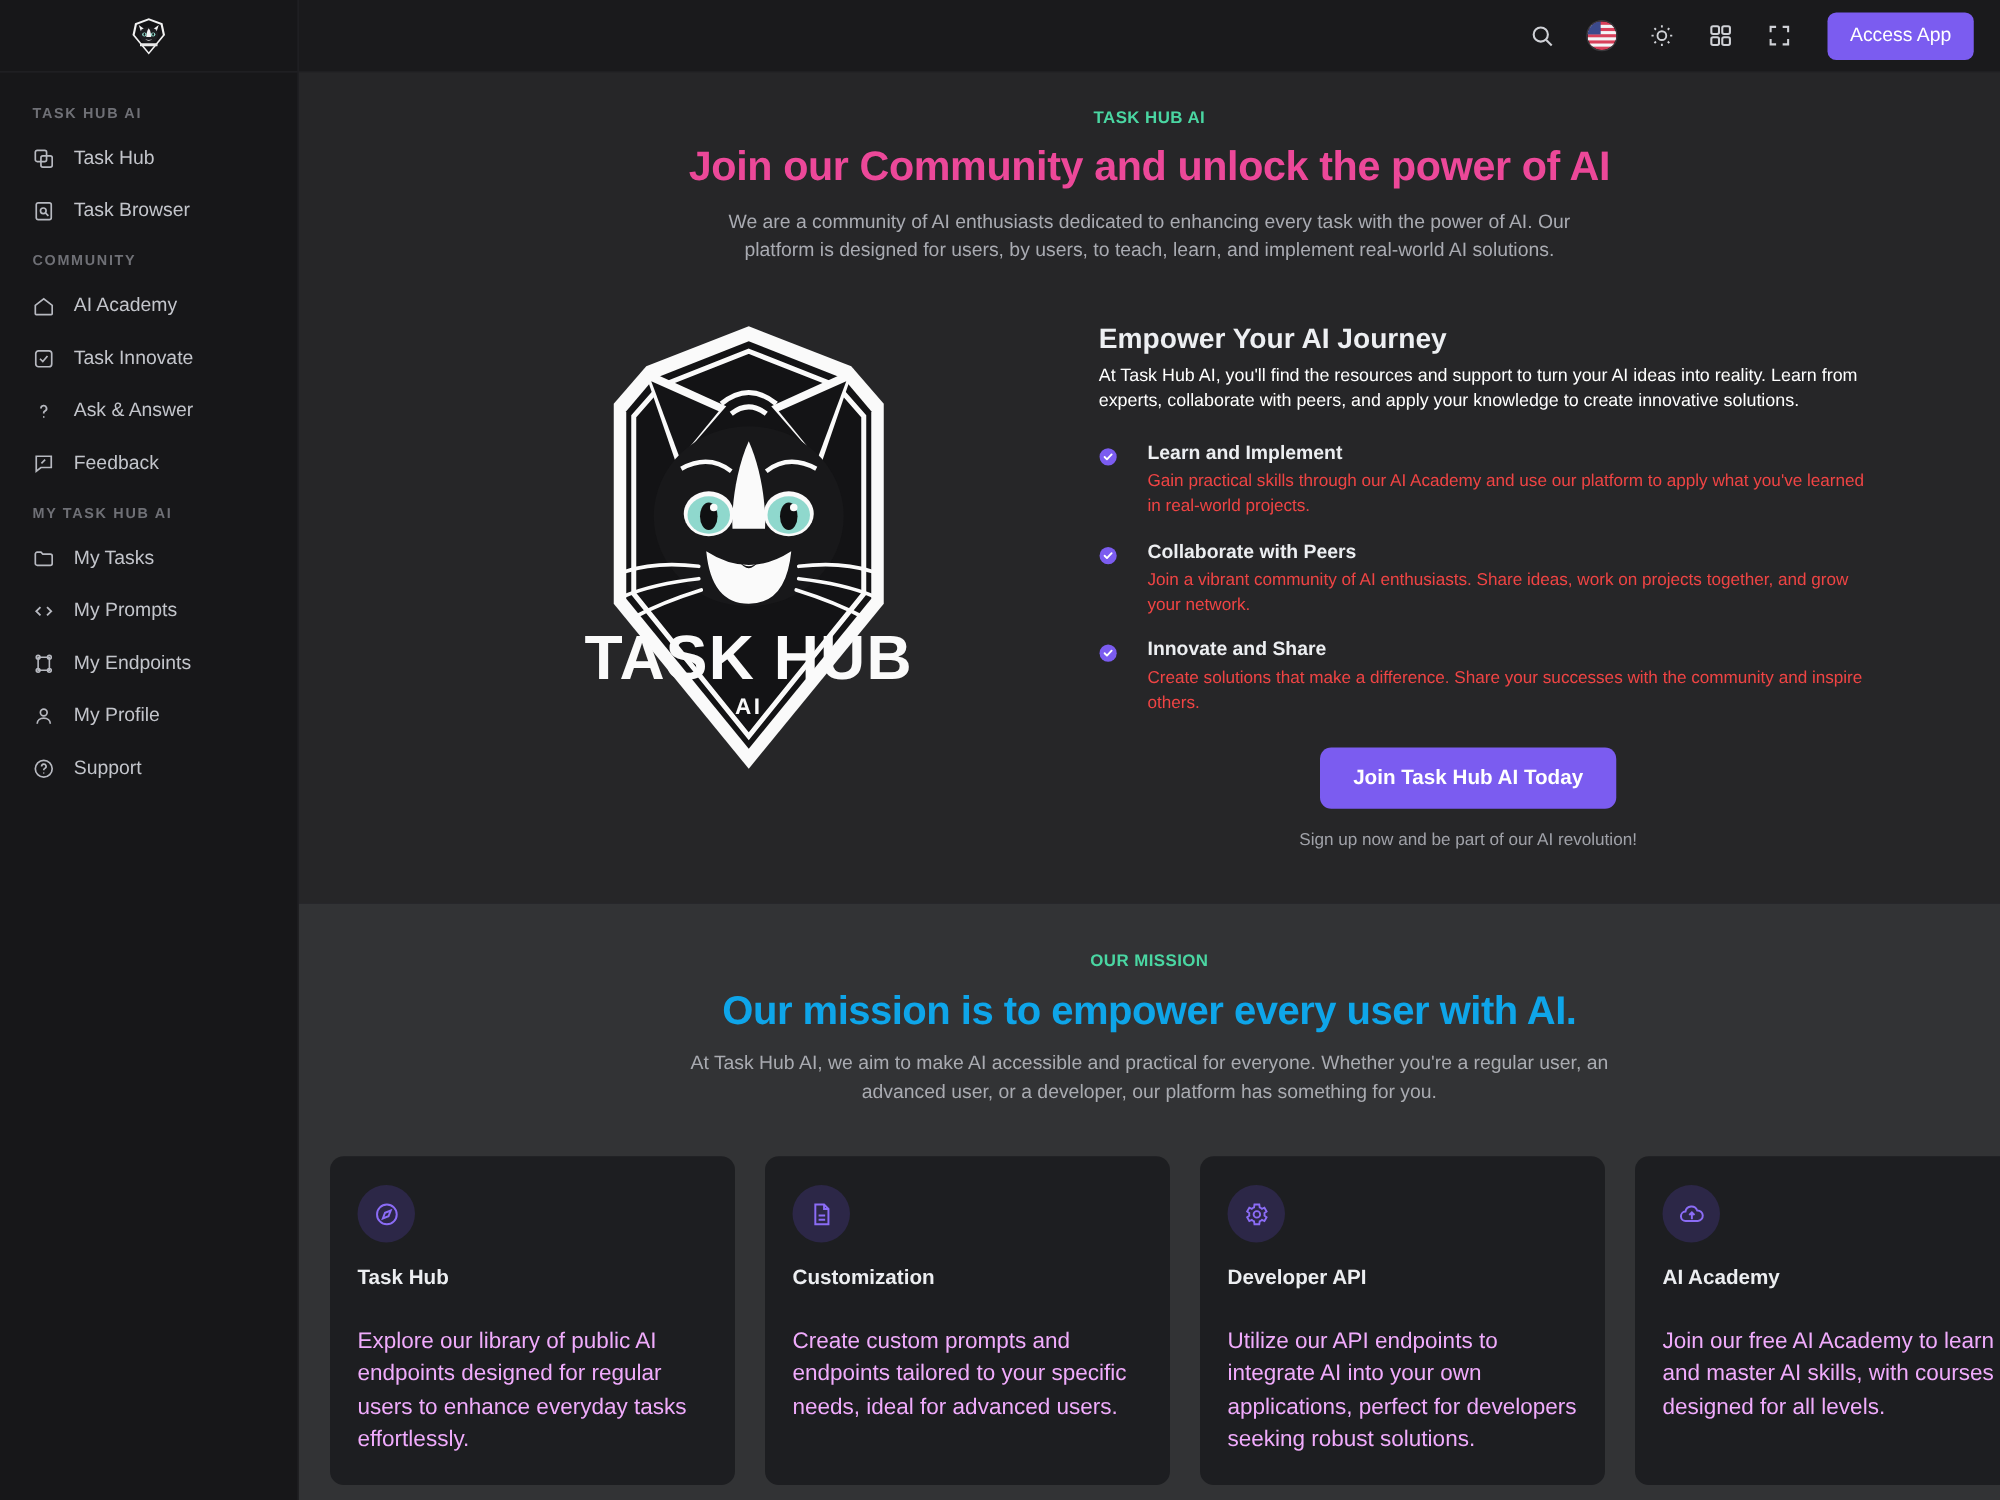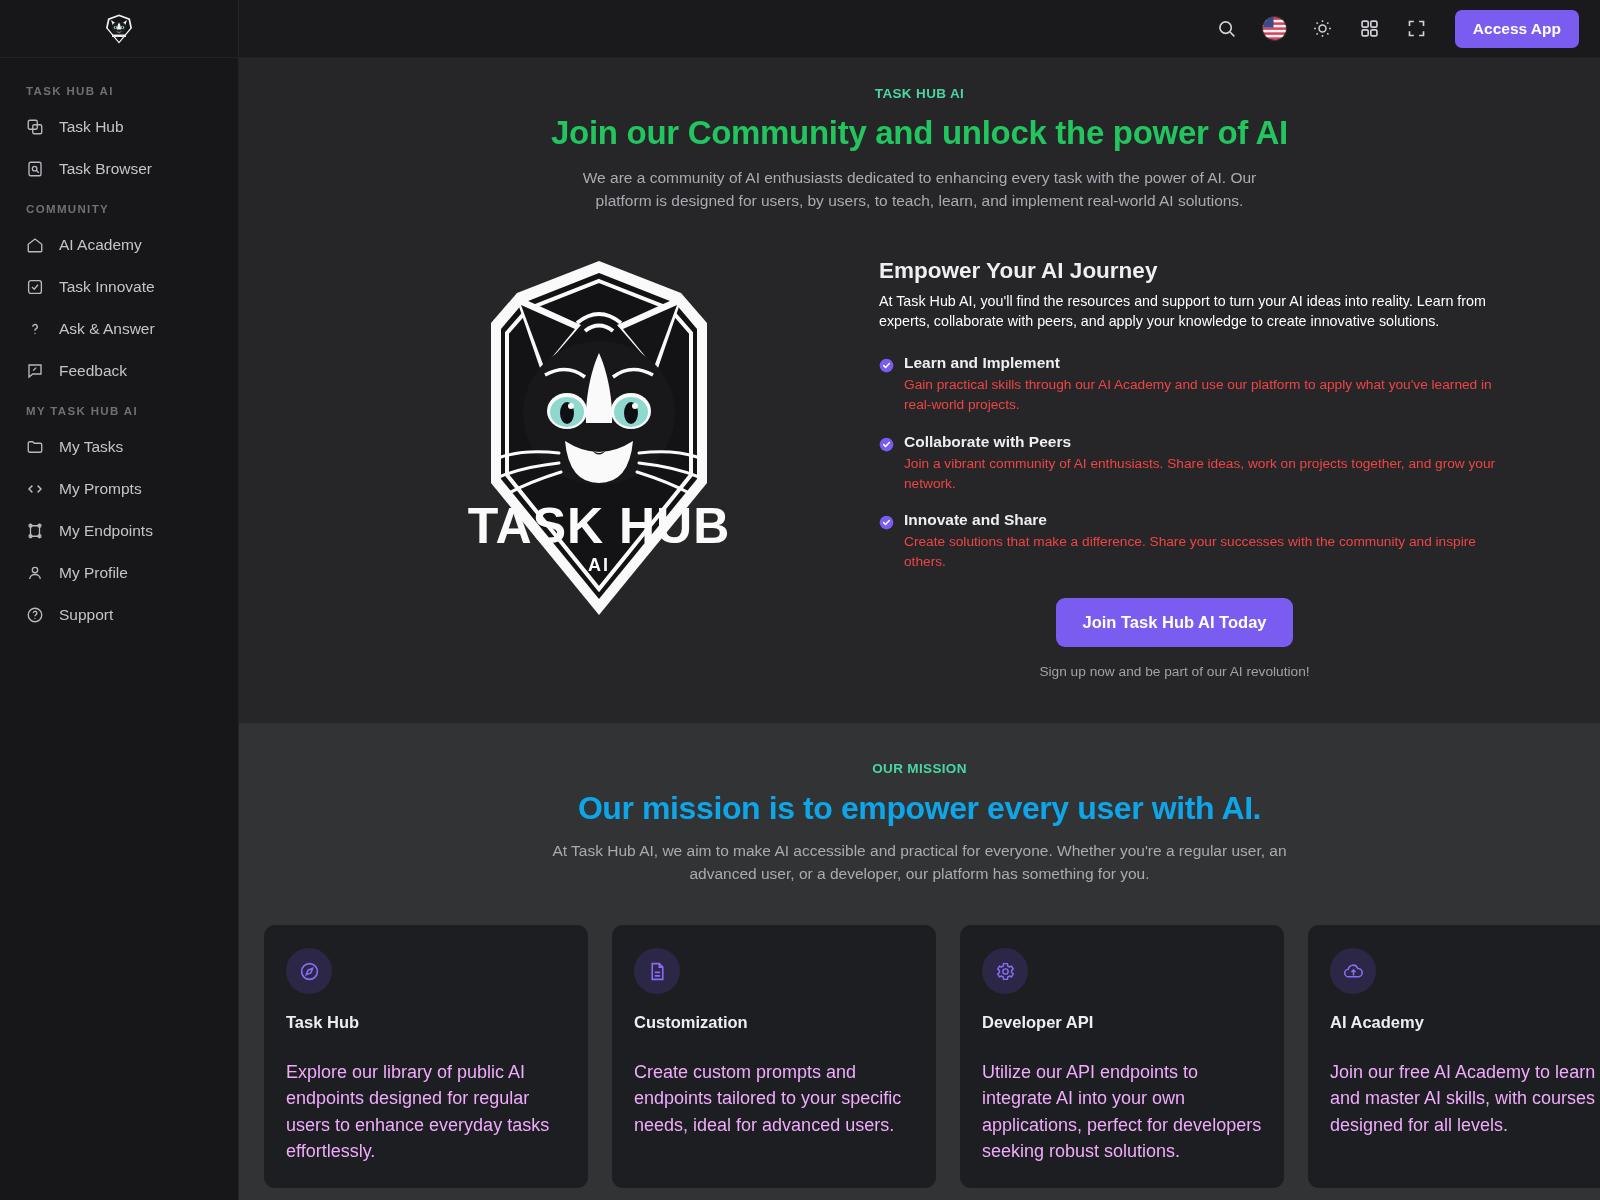--- a/index.html
+++ b/index.html
@@ -48,54 +48,54 @@
     padding-right:21px; gap:26px;
     border-bottom:1px solid #222225;
   }
   .top-ico { width:21px; height:21px; color:#cfd1d6; cursor:pointer; display:block; }
   .top-ico svg { width:21px; height:21px; display:block; }
   .flag {
     width:23px; height:23px; border-radius:50%; overflow:hidden;
     cursor:pointer; display:block; box-shadow:0 0 0 1px #3a3a3d;
   }
   .access-btn {
-    background:#7b5cf0; color:#fff; font-size:15.5px; font-weight:700;
+    background:#7b5cf0; color:#fff; font-size:15.5px; font-weight:400;
     border:none; border-radius:7px; padding:10px 18px; cursor:pointer;
     margin-left:2px;
   }
 
   
   .hero { background:#262628; padding:28px 0 44px; }
   .eyebrow {
     text-align:center; color:#4ad6a2; font-size:13.5px; font-weight:700;
     letter-spacing:.35px; text-transform:uppercase;
   }
   .hero h1 {
-    text-align:center; font-size:33px; font-weight:700; color:#22c55e;
+    text-align:center; font-size:33px; font-weight:700; color:#ec4899;
     margin-top:13px; letter-spacing:-.3px;
   }
   .hero-sub {
     margin:14px auto 0; max-width:700px; text-align:center;
     font-size:15.5px; line-height:1.5; color:#a9abb2;
   }
 
   .hero-cols {
     display:flex; align-items:flex-start; gap:30px;
     padding:40px 100px 0 110px;
   }
   .hero-art { flex:0 0 500px; display:flex; justify-content:center; align-items:flex-start; }
   .hero-art svg { width:300px; height:370px; display:block; }
 
   .hero-copy { flex:1; padding-top:5px; }
   .hero-copy h2 { font-size:22.5px; font-weight:700; color:#edeff2; }
   .hero-copy .lead {
     margin-top:7px; font-size:14.3px; line-height:1.45; color:#ffffff; max-width:620px;
   }
   .feat { margin-top:22px; }
-  .feat-row { display:flex; gap:10px; margin-bottom:18px; }
+  .feat-row { display:flex; gap:24px; margin-bottom:18px; }
   .feat-check { flex:0 0 15px; margin-top:4px; }
   .feat-check svg { width:15px; height:15px; display:block; }
   .feat-title { font-size:15.5px; font-weight:700; color:#eceef1; }
   .feat-desc { margin-top:3px; font-size:13.7px; line-height:1.45; color:#ef4444; max-width:600px; }
 
   .cta-wrap { text-align:center; margin-top:26px; padding-right:30px; }
   .cta-btn {
     background:#7b5cf0; color:#fff; border:none; border-radius:9px;
     font-size:16.5px; font-weight:700; padding:15px 27px; cursor:pointer;
   }

